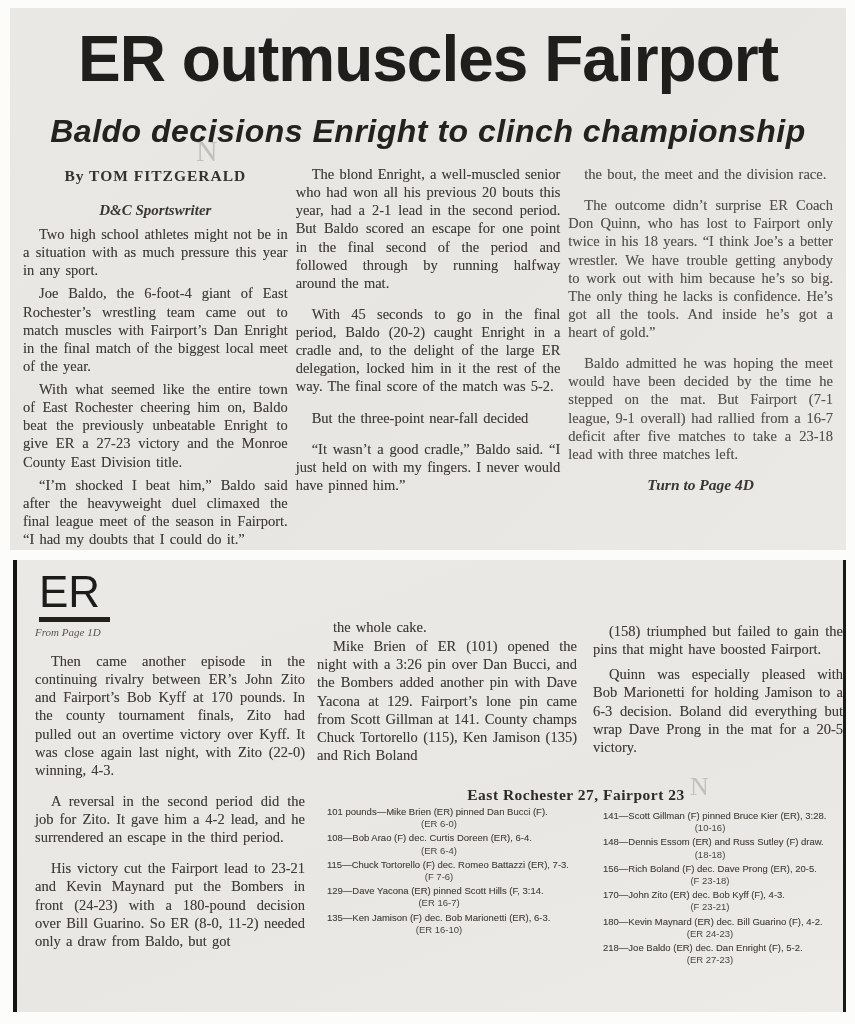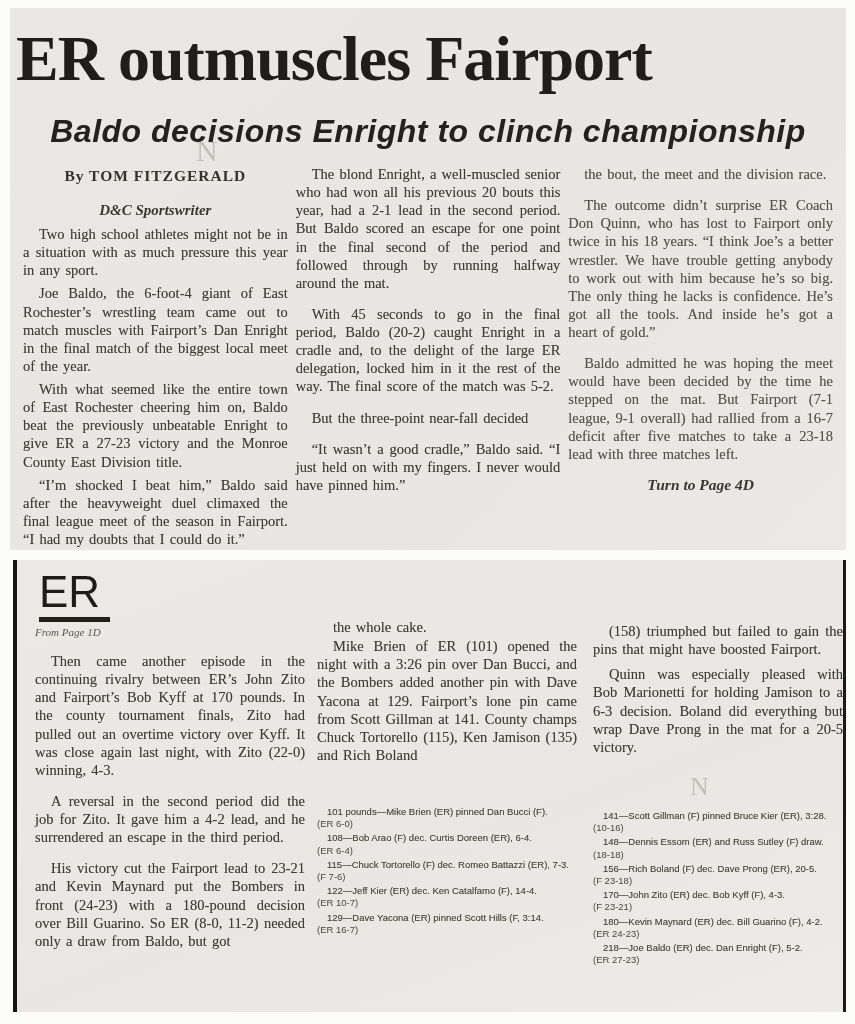--- a/index.html
+++ b/index.html
@@ -13,22 +13,22 @@
 
   
   .paper-top {
     position: absolute; left: 10px; top: 8px;
     width: 836px; height: 542px;
     background: linear-gradient(135deg, #eae8e5 0%, #e8e6e2 55%, #ebe9e6 100%);
     overflow: hidden;
   }
   .headline {
     margin: 14px 6px 0;
-    text-align: left;
-    font-family: Liberation Serif, serif;
+    text-align: center;
+    font-family: Liberation Sans, sans-serif;
     font-weight: bold;
     font-size: 64px;
     letter-spacing: -1px;
     color: #1f1e1c;
     white-space: nowrap;
   }
   .subheadline {
     margin: 17px 6px 0;
     text-align: center;
     font-family: "Liberation Sans", sans-serif;
@@ -132,21 +132,21 @@
     font-size: 9.5px;
     line-height: 1.18;
     color: #4a463f;
     text-indent: 10px;
     text-shadow: 0 0 0.4px rgba(90,84,76,0.5);
   }
   .result .rscore {
     font-size: 9.5px;
     line-height: 1.18;
     color: #4a463f;
-    text-align: left;
+    text-align: center;
     padding-right: 16px;
     margin: 1px 0 3px;
   }
 
   
   .watermark {
     position: absolute;
     font-family: "Liberation Serif", serif;
     color: rgba(125, 120, 112, 0.35);
     pointer-events: none;
@@ -200,42 +200,43 @@
     <div class="jump-col jump-col2">
       <p class="body">the whole cake.</p>
       <p class="body">Mike Brien of ER (101) opened the night with a 3:26 pin over Dan Bucci, and the Bombers added another pin with Dave Yacona at 129. Fairport’s lone pin came from Scott Gillman at 141. County champs Chuck Tortorello (115), Ken Jamison (135) and Rich Boland</p>
     </div>
 
     <div class="jump-col jump-col3">
       <p class="body">(158) triumphed but failed to gain the pins that might have boosted Fairport.</p>
       <p class="body">Quinn was especially pleased with Bob Marionetti for holding Jamison to a 6-3 decision. Boland did everything but wrap Dave Prong in the mat for a 20-5 victory.</p>
     </div>
 
+    <div class="score-title">East Rochester 27, Fairport 23</div>
 
     <div class="results results-left">
       <div class="result">
         <div class="rline">101 pounds—Mike Brien (ER) pinned Dan Bucci (F).</div>
         <div class="rscore">(ER 6-0)</div>
       </div>
       <div class="result">
         <div class="rline">108—Bob Arao (F) dec. Curtis Doreen (ER), 6-4.</div>
         <div class="rscore">(ER 6-4)</div>
       </div>
       <div class="result">
         <div class="rline">115—Chuck Tortorello (F) dec. Romeo Battazzi (ER), 7-3.</div>
         <div class="rscore">(F 7-6)</div>
       </div>
       <div class="result">
-        <div class="rline">122—Jeff Kier (ER) dec. Ken Catalfamo (F), 14-4.</div>
-        <div class="rscore">(ER 10-7)</div>
-      </div>
-      <div class="result">
         <div class="rline">129—Dave Yacona (ER) pinned Scott Hills (F, 3:14.</div>
         <div class="rscore">(ER 16-7)</div>
       </div>
+      <div class="result">
+        <div class="rline">135—Ken Jamison (F) dec. Bob Marionetti (ER), 6-3.</div>
+        <div class="rscore">(ER 16-10)</div>
+      </div>
     </div>
 
     <div class="results results-right">
       <div class="result">
         <div class="rline">141—Scott Gillman (F) pinned Bruce Kier (ER), 3:28.</div>
         <div class="rscore">(10-16)</div>
       </div>
       <div class="result">
         <div class="rline">148—Dennis Essom (ER) and Russ Sutley (F) draw.</div>
         <div class="rscore">(18-18)</div>

